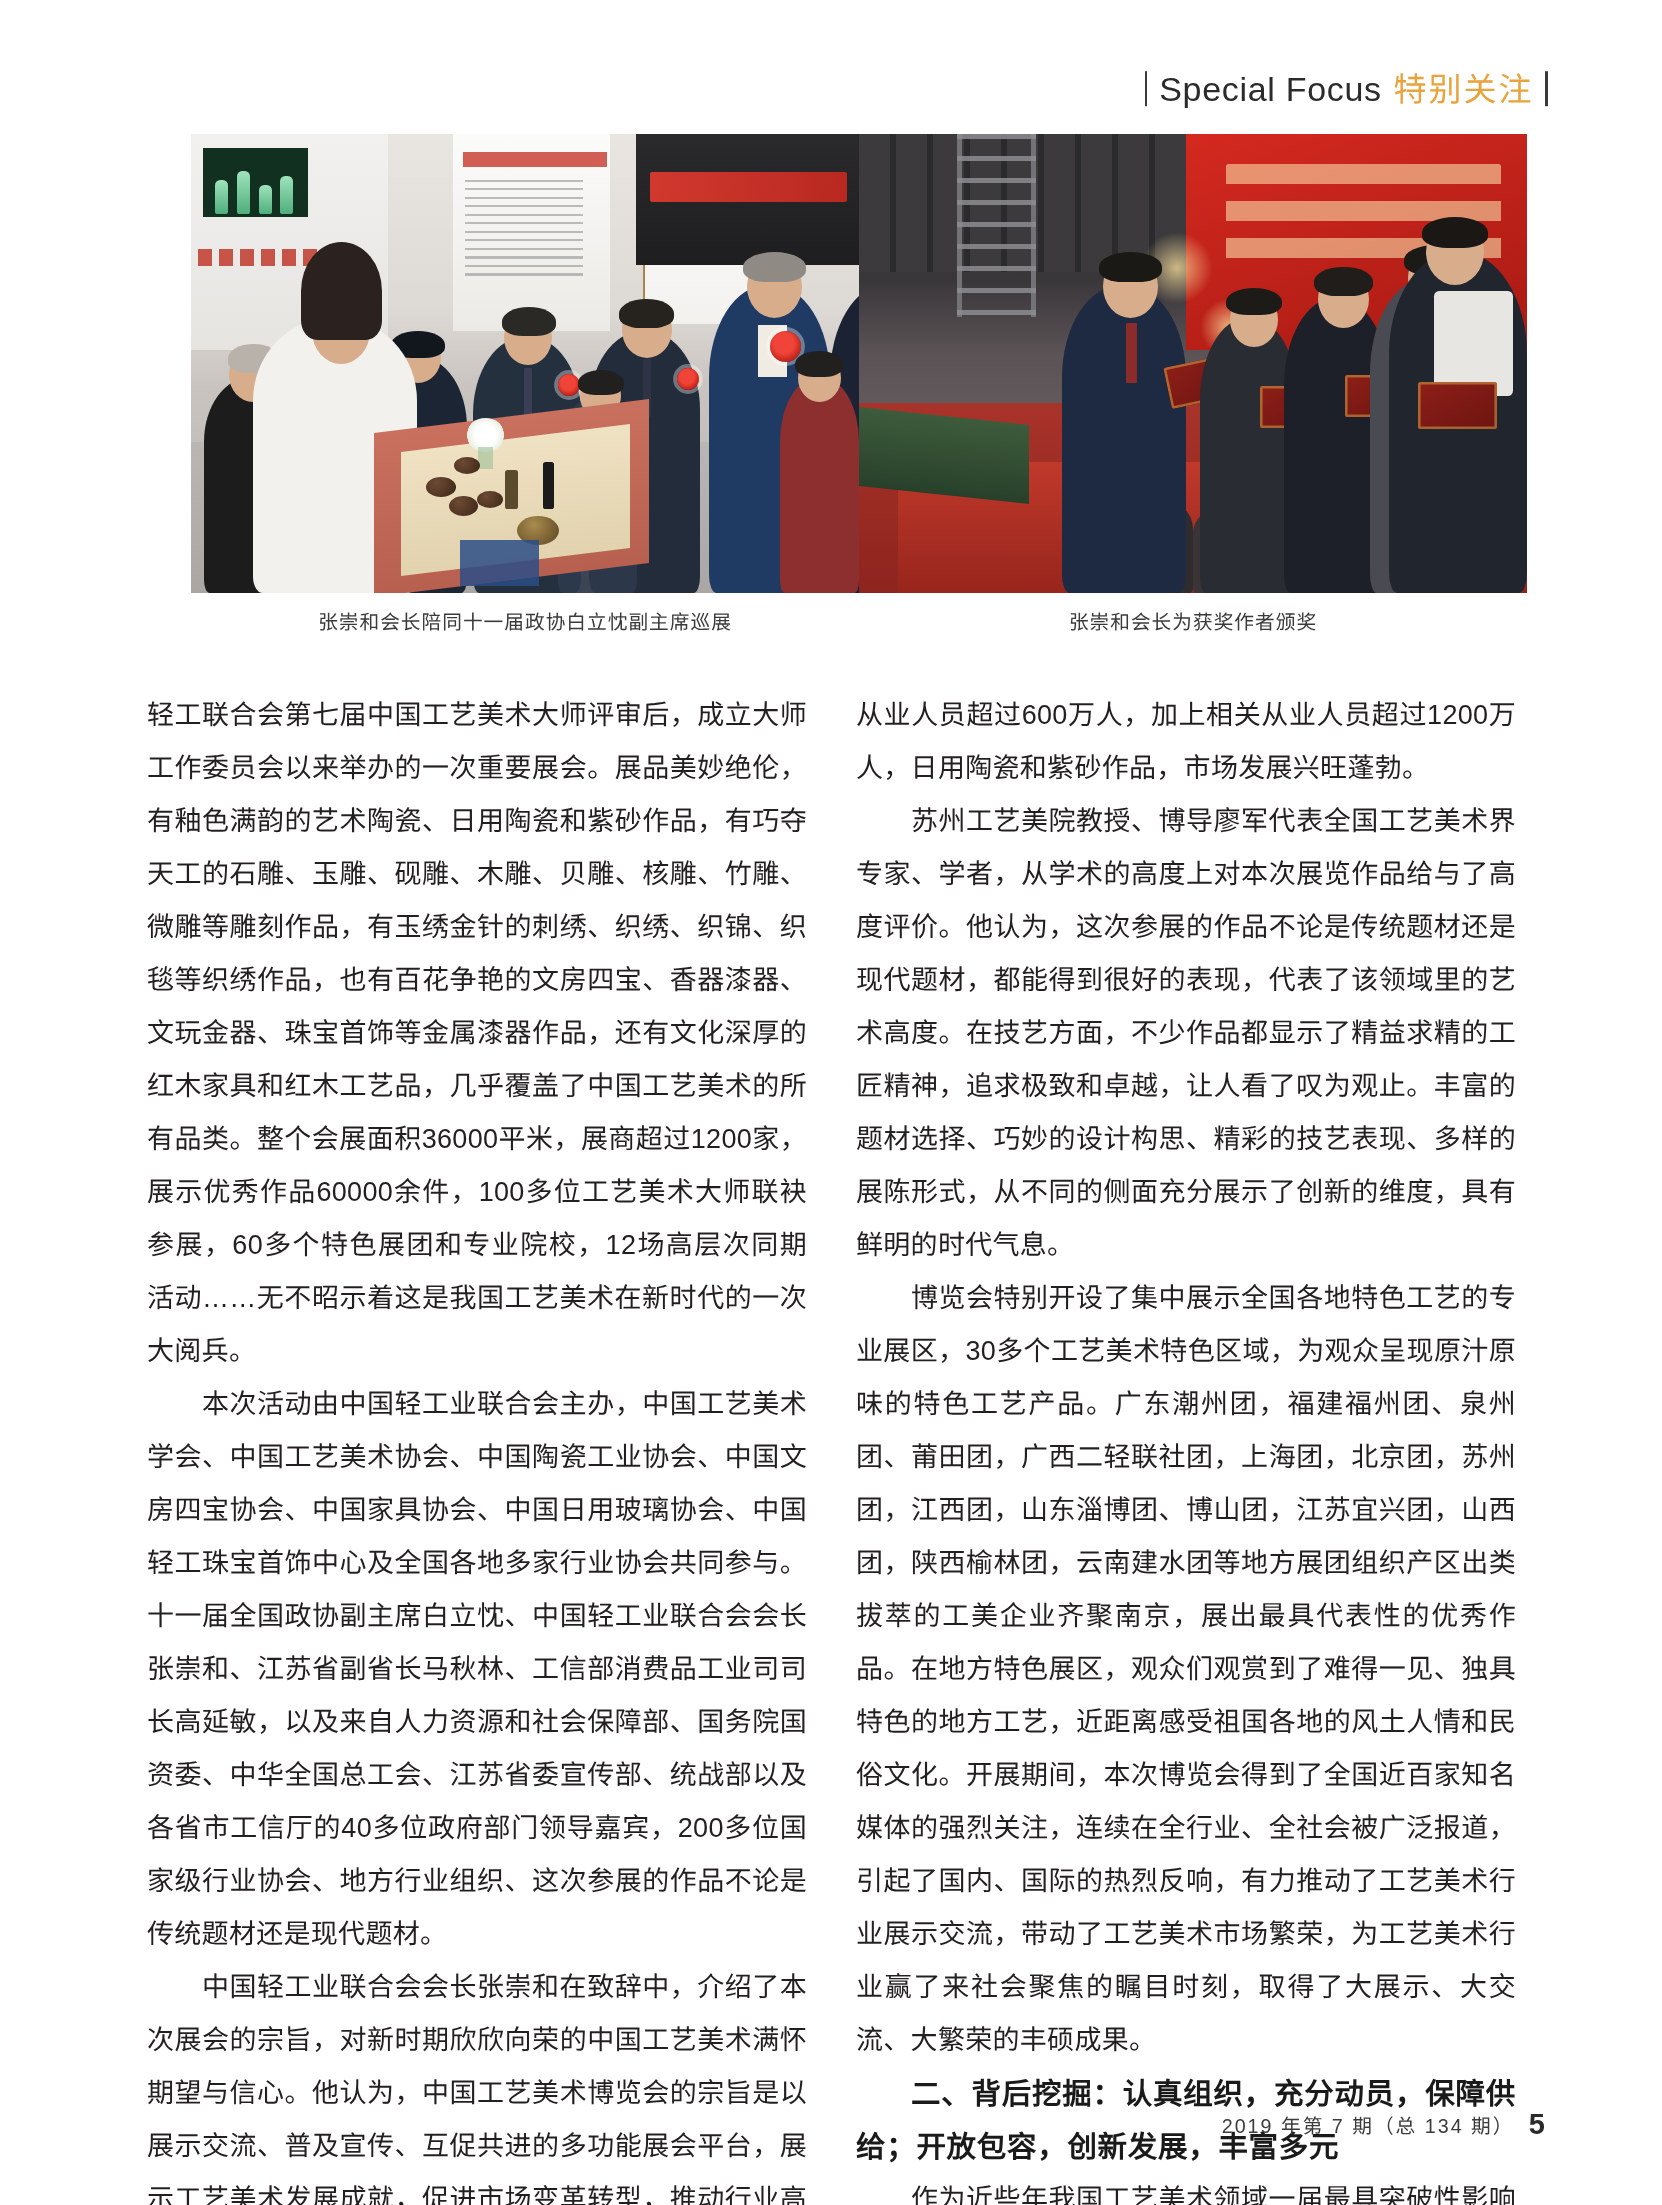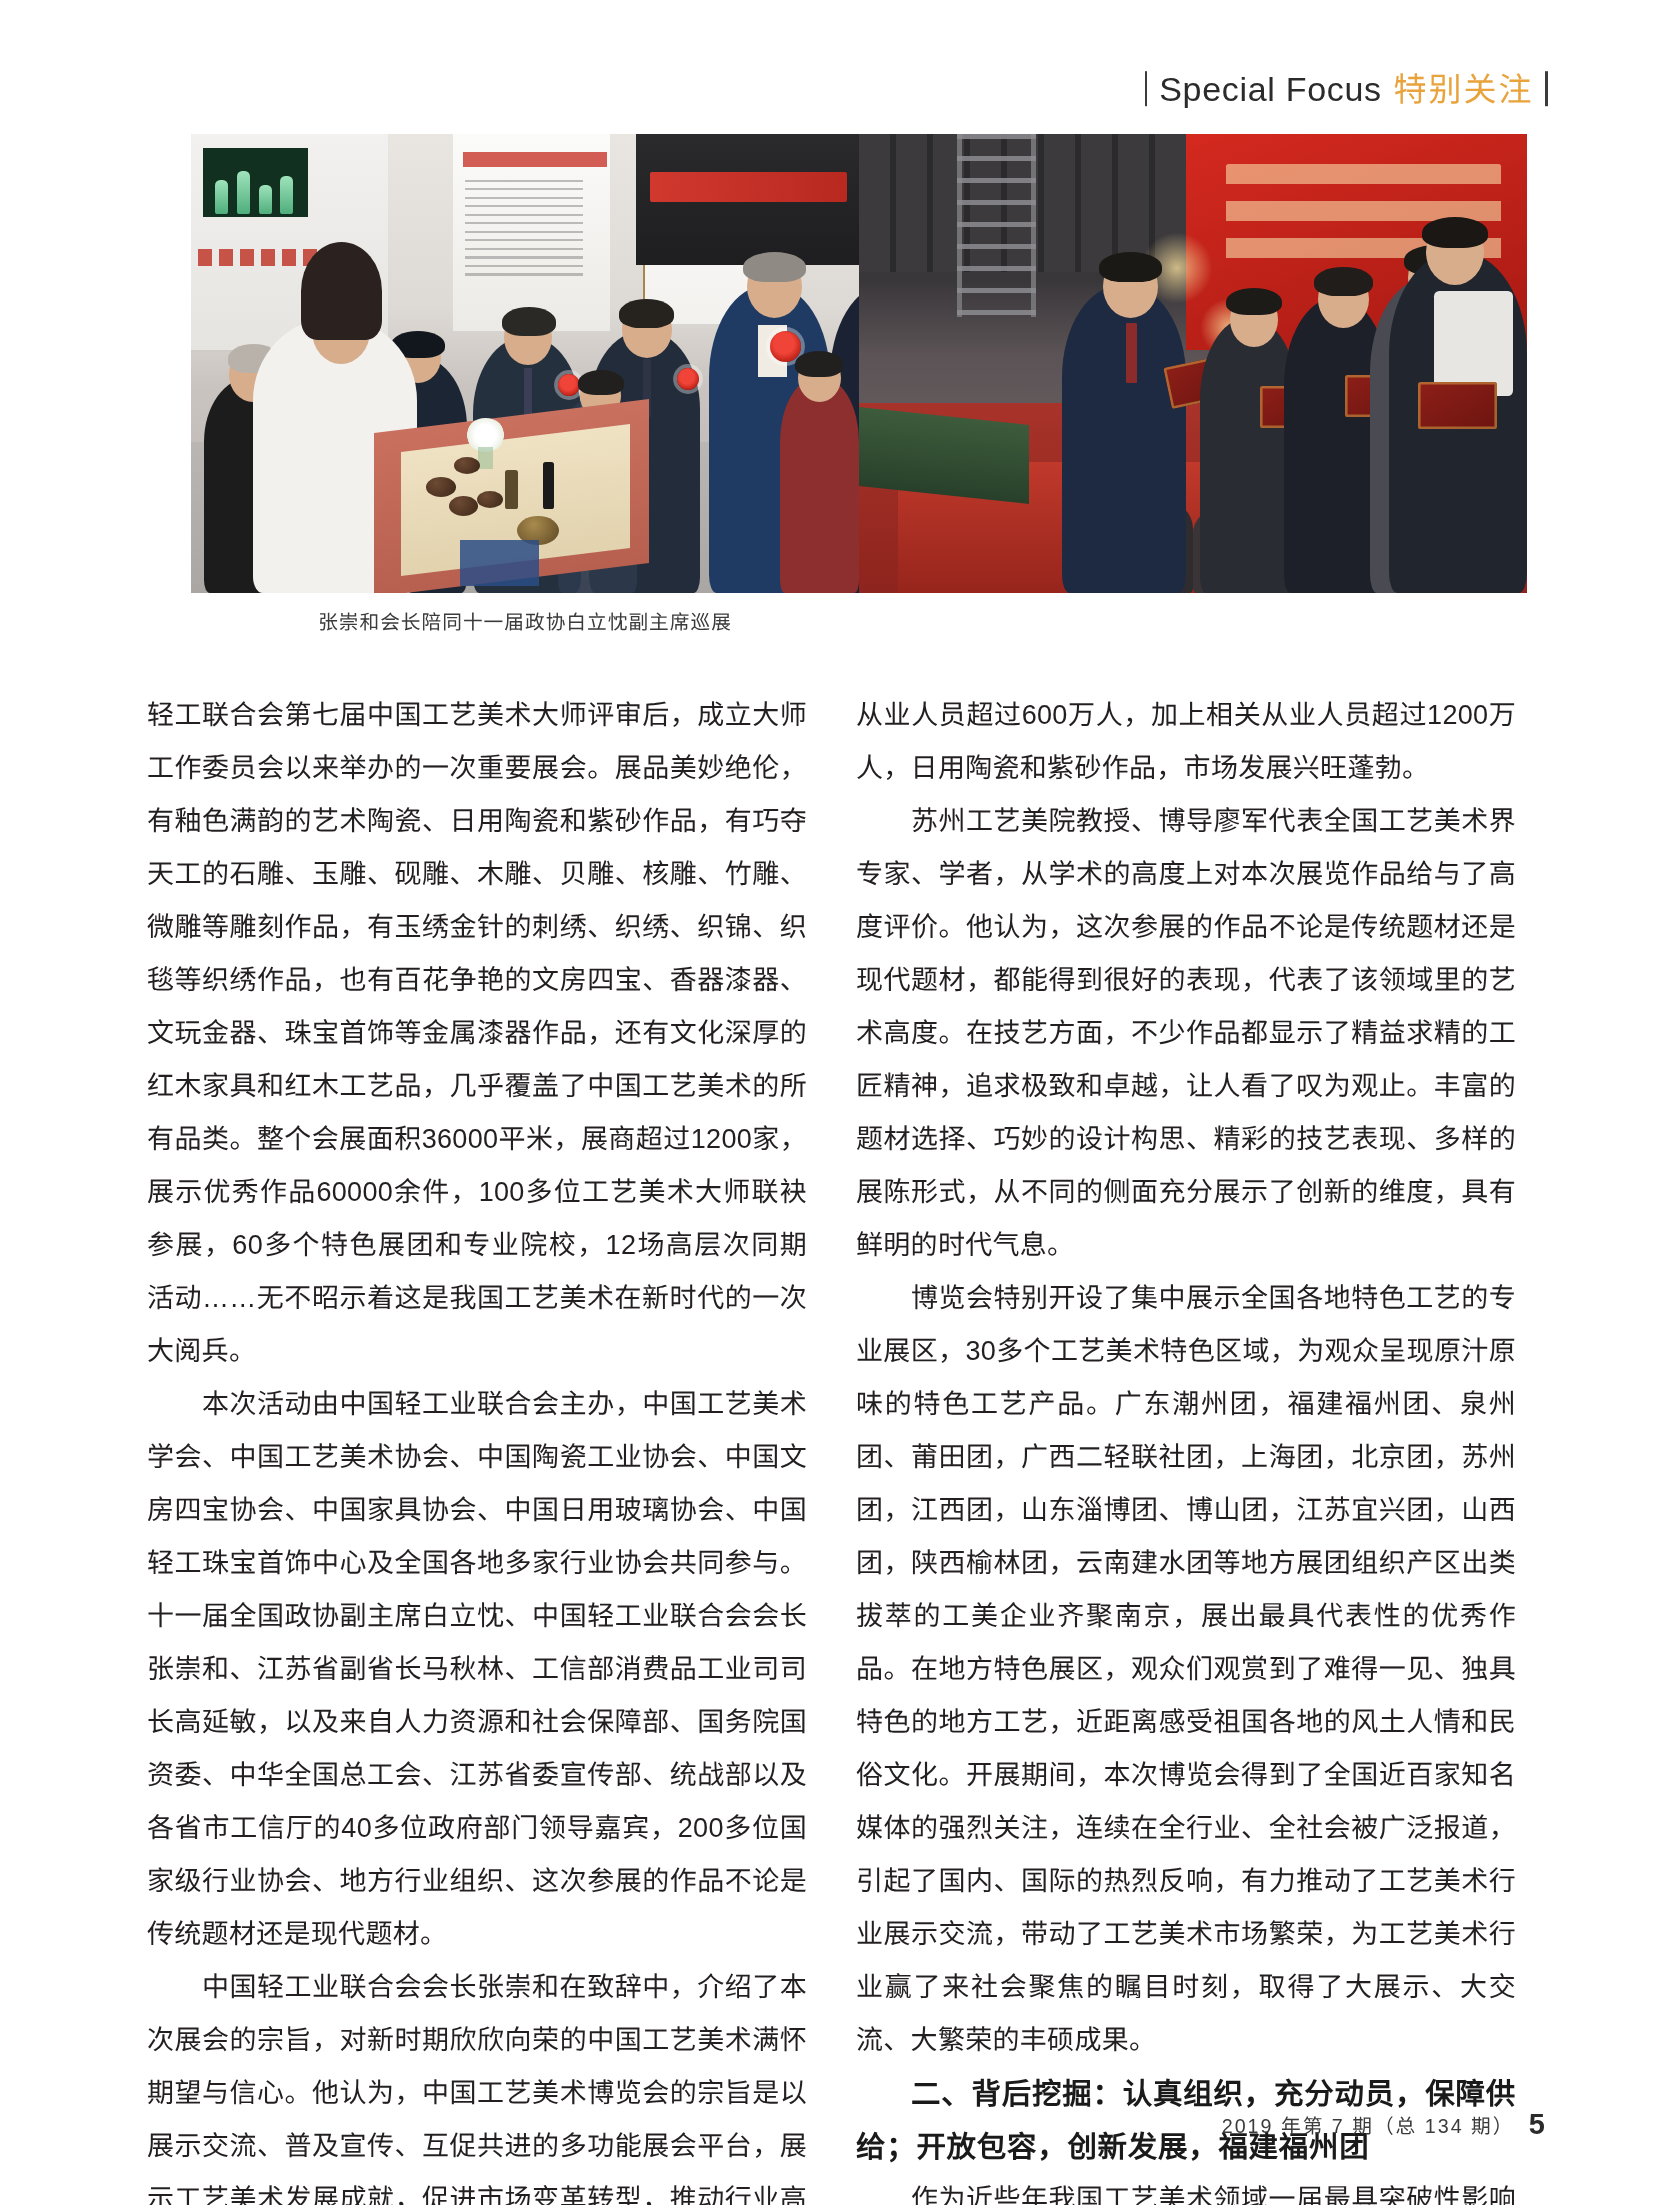--- a/index.html
+++ b/index.html
@@ -414,36 +414,37 @@
       <div class="head" style="left:549px;bottom:284px;width:54px;height:62px;"></div>
       <div class="hair" style="left:545px;bottom:318px;width:62px;height:30px;background:#1c1a17;"></div>
       <div class="pB-awardbox" style="left:577px;bottom:190px;"></div>
 
       <div class="person" style="right:0;width:138px;height:341px;background:#21262e;"></div>
       <div class="head" style="right:43px;bottom:308px;width:58px;height:66px;"></div>
       <div class="hair" style="right:39px;bottom:345px;width:66px;height:31px;background:#1a1714;"></div>
       <div style="position:absolute;right:14.4px;bottom:197px;width:79px;height:105px;background:#e8e6e2;border-radius:5.2px;"></div>
       <div class="pB-awardbox" style="right:30px;bottom:164px;width:79px;height:47px;"></div>
     </div>
+    <figcaption class="caption">张崇和会长为获奖作者颁奖</figcaption>
   </figure>
 </div>
 
 <div class="columns">
 
   <div class="col">
     <p class="body">轻工联合会第七届中国工艺美术大师评审后，成立大师工作委员会以来举办的一次重要展会。展品美妙绝伦，有釉色满韵的艺术陶瓷、日用陶瓷和紫砂作品，有巧夺天工的石雕、玉雕、砚雕、木雕、贝雕、核雕、竹雕、微雕等雕刻作品，有玉绣金针的刺绣、织绣、织锦、织毯等织绣作品，也有百花争艳的文房四宝、香器漆器、文玩金器、珠宝首饰等金属漆器作品，还有文化深厚的红木家具和红木工艺品，几乎覆盖了中国工艺美术的所有品类。整个会展面积36000平米，展商超过1200家，展示优秀作品60000余件，100多位工艺美术大师联袂参展，60多个特色展团和专业院校，12场高层次同期活动……无不昭示着这是我国工艺美术在新时代的一次大阅兵。</p>
     <p class="body indent">本次活动由中国轻工业联合会主办，中国工艺美术学会、中国工艺美术协会、中国陶瓷工业协会、中国文房四宝协会、中国家具协会、中国日用玻璃协会、中国轻工珠宝首饰中心及全国各地多家行业协会共同参与。十一届全国政协副主席白立忱、中国轻工业联合会会长张崇和、江苏省副省长马秋林、工信部消费品工业司司长高延敏，以及来自人力资源和社会保障部、国务院国资委、中华全国总工会、江苏省委宣传部、统战部以及各省市工信厅的40多位政府部门领导嘉宾，200多位国家级行业协会、地方行业组织、这次参展的作品不论是传统题材还是现代题材。</p>
     <p class="body indent">中国轻工业联合会会长张崇和在致辞中，介绍了本次展会的宗旨，对新时期欣欣向荣的中国工艺美术满怀期望与信心。他认为，中国工艺美术博览会的宗旨是以展示交流、普及宣传、互促共进的多功能展会平台，展示工艺美术发展成就，促进市场变革转型，推动行业高质量发展，让中国工艺美术走进寻常百姓家，传遍世界各地，服务人类美好生活。进入新时期，中央做出了振兴传统工艺的重大战略决策，为工艺美术传承振兴注入了强劲动力。据不完全统计，我国目前工艺美术年产值超过2.5万亿元，直接</p>
   </div>
 
   <div class="col">
     <p class="body">从业人员超过600万人，加上相关从业人员超过1200万人，日用陶瓷和紫砂作品，市场发展兴旺蓬勃。</p>
     <p class="body indent">苏州工艺美院教授、博导廖军代表全国工艺美术界专家、学者，从学术的高度上对本次展览作品给与了高度评价。他认为，这次参展的作品不论是传统题材还是现代题材，都能得到很好的表现，代表了该领域里的艺术高度。在技艺方面，不少作品都显示了精益求精的工匠精神，追求极致和卓越，让人看了叹为观止。丰富的题材选择、巧妙的设计构思、精彩的技艺表现、多样的展陈形式，从不同的侧面充分展示了创新的维度，具有鲜明的时代气息。</p>
     <p class="body indent">博览会特别开设了集中展示全国各地特色工艺的专业展区，30多个工艺美术特色区域，为观众呈现原汁原味的特色工艺产品。广东潮州团，福建福州团、泉州团、莆田团，广西二轻联社团，上海团，北京团，苏州团，江西团，山东淄博团、博山团，江苏宜兴团，山西团，陕西榆林团，云南建水团等地方展团组织产区出类拔萃的工美企业齐聚南京，展出最具代表性的优秀作品。在地方特色展区，观众们观赏到了难得一见、独具特色的地方工艺，近距离感受祖国各地的风土人情和民俗文化。开展期间，本次博览会得到了全国近百家知名媒体的强烈关注，连续在全行业、全社会被广泛报道，引起了国内、国际的热烈反响，有力推动了工艺美术行业展示交流，带动了工艺美术市场繁荣，为工艺美术行业赢了来社会聚焦的瞩目时刻，取得了大展示、大交流、大繁荣的丰硕成果。</p>
-    <h2 class="section-heading">二、背后挖掘：认真组织，充分动员，保障供给；开放包容，创新发展，福建福州团</h2>
+    <h2 class="section-heading">二、背后挖掘：认真组织，充分动员，保障供给；开放包容，创新发展，丰富多元</h2>
     <p class="body indent">作为近些年我国工艺美术领域一届最具突破性影响力的博览会，本次活动取得成功的因素有很多。1.领导重视，指导监督。中轻联高度重视“百花奖”的评审工作，为此成立了专门的领导和组织机构，作好顶层设计。中国</p>
   </div>
 </div>
 
 <div class="footer">
   <span class="footer-issue">2019 年第 7 期（总 134 期）</span>
   <span class="footer-page">5</span>
 </div>
 
 

